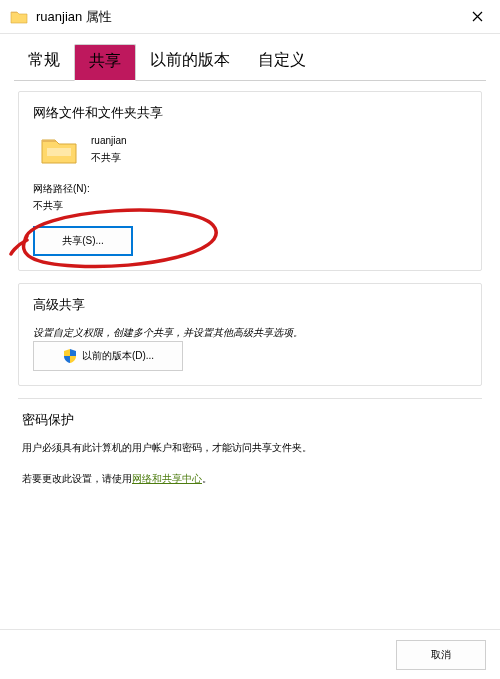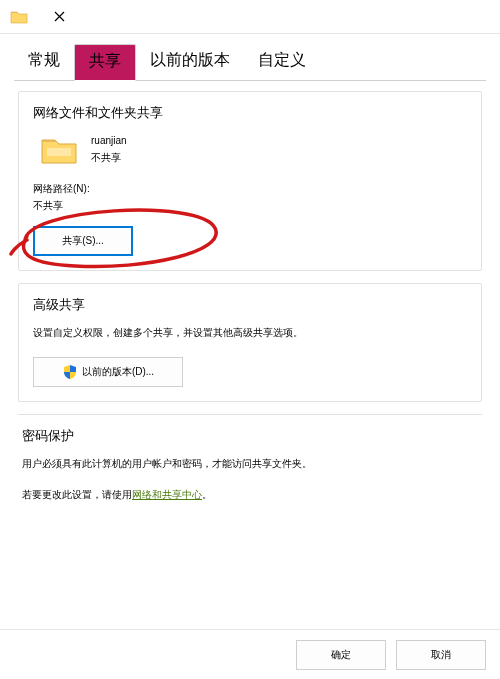--- a/index.html
+++ b/index.html
@@ -29,20 +29,21 @@
   .annot { position: absolute; pointer-events: none; }
 </style>
 </head>
 <body>
 
 <div class="titlebar">
   <svg class="folder-ico" viewBox="0 0 18 15">
     <path d="M1 3 L7 3 L9 5 L17 5 L17 14 L1 14 Z" fill="#ffd86b" stroke="#d9a93a" stroke-width="0.6"></path>
     <path d="M1 3 L7 3 L8 4 L1 4 Z" fill="#e8b85a"></path>
   </svg>
+  <div class="title-text">ruanjian 属性</div>
   <div class="close-btn">
     <svg width="11" height="11" viewBox="0 0 11 11">
       <path d="M1 1 L10 10 M10 1 L1 10" stroke="currentColor" stroke-width="1.2"></path>
     </svg>
   </div>
 </div>
 
 <div class="tabs">
   <div class="tab">常规</div>
   <div class="tab active">共享</div>
@@ -74,21 +75,21 @@
 
     
     <svg class="annot" style="left:-14px; top:200px; width:230px; height:80px; top:auto; bottom:-6px;" viewBox="0 0 230 80">
       <path d="M20 45 C 20 12, 195 2, 210 32 C 222 56, 140 74, 70 70 C 30 68, 10 60, 22 40" fill="none" stroke="#d01818" stroke-width="3.5" stroke-linecap="round"></path>
       <path d="M6 58 C 6 58, 10 50, 22 44" fill="none" stroke="#d01818" stroke-width="3.5" stroke-linecap="round"></path>
     </svg>
   </div>
 
   <div class="group">
     <div class="group-title">高级共享</div>
-    <div class="plain" style="margin-bottom:16px;">设置自定义权限，创建多个共享，并设置其他高级共享选项。</div>
+    <div class="plain" style="margin-bottom:0;font-style:italic;">设置自定义权限，创建多个共享，并设置其他高级共享选项。</div>
     <div class="btn" style="min-width:150px;">
       <svg class="shield" viewBox="0 0 16 16">
         <path d="M8 1 L14 3 L14 8 C14 12 11 14.5 8 15 C5 14.5 2 12 2 8 L2 3 Z" fill="#fff"></path>
         <path d="M8 1 L14 3 L14 8 L8 8 Z" fill="#1e73d6"></path>
         <path d="M8 1 L2 3 L2 8 L8 8 Z" fill="#ffcf30"></path>
         <path d="M8 8 L14 8 C14 12 11 14.5 8 15 Z" fill="#ffcf30"></path>
         <path d="M8 8 L2 8 C2 12 5 14.5 8 15 Z" fill="#1e73d6"></path>
       </svg>
       <span>以前的版本(D)...</span>
     </div>
@@ -101,18 +102,15 @@
       <span>若要更改此设置，请使用</span><span class="link">网络和共享中心</span><span>。</span>
     </div>
   </div>
 
 </div>
 
 <div class="watermark">CSDN @爱发明的小兴</div>
 
 <div class="bottom-bar">
   <div class="btn">
-      <span>确定</span>
-    </div>
-  <div class="btn">
       <span>取消</span>
     </div>
 </div>
 
 </body></html>

